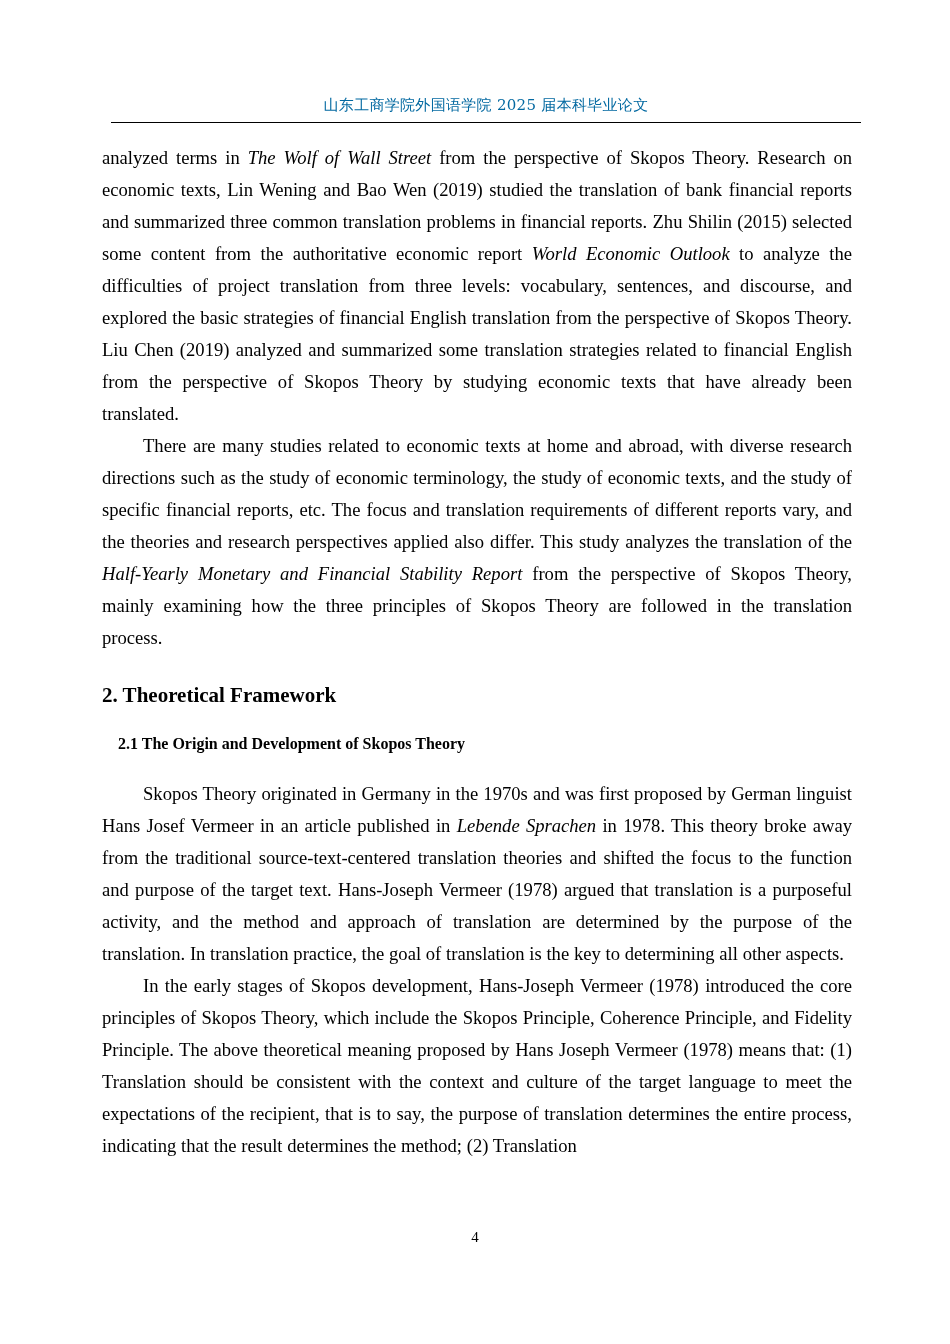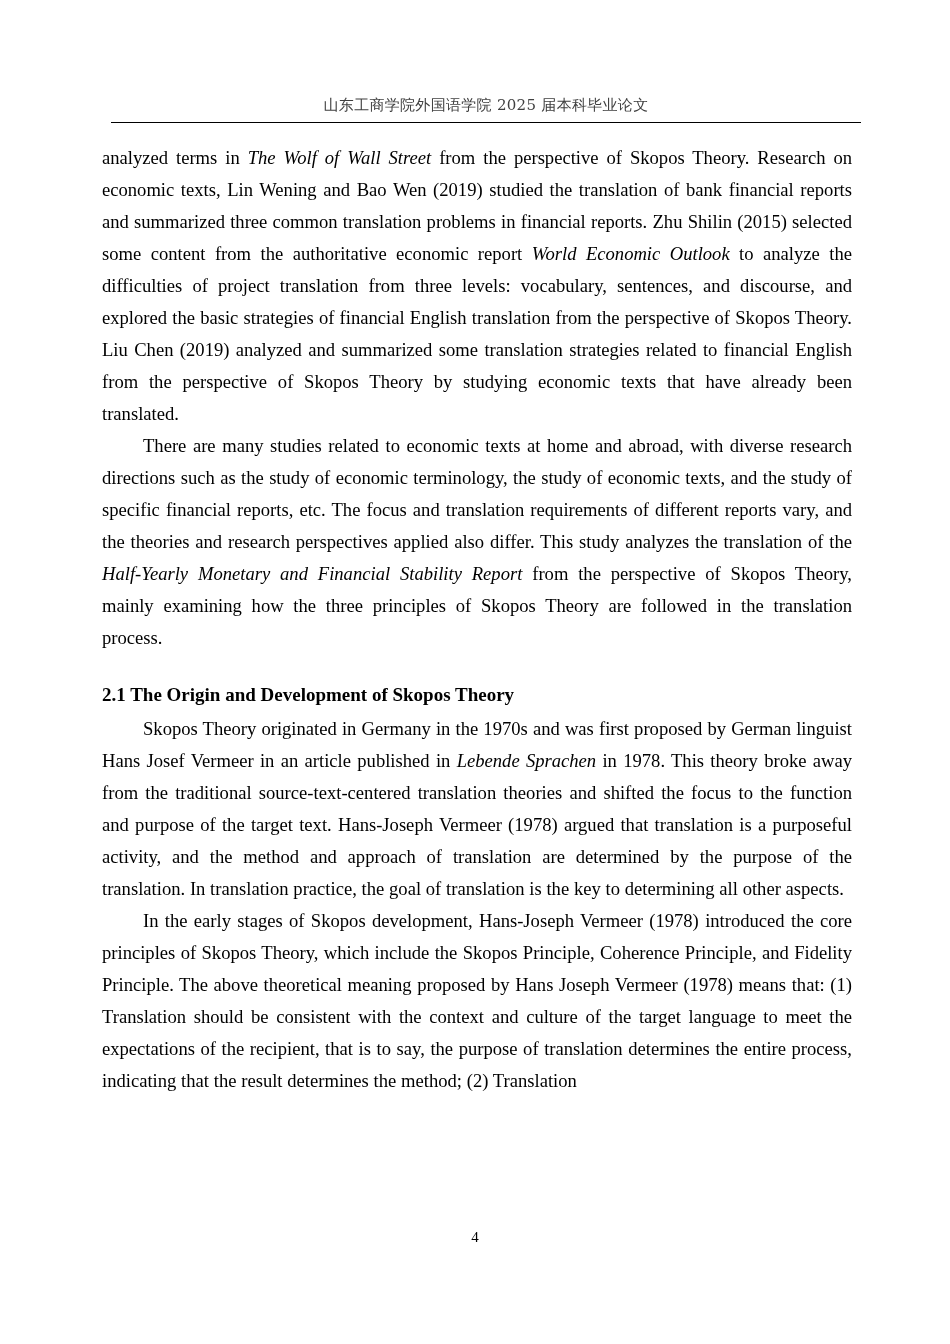--- a/index.html
+++ b/index.html
@@ -26,21 +26,21 @@
     top: 95px;
     width: 750px;
     text-align: center;
   }
 
   .page-header-text {
     font-family: "DejaVu Serif", "Liberation Serif", serif;
     font-size: 15px;
     line-height: 20px;
     letter-spacing: 0.3px;
-    color: #404040;
+    color: #0369a1;
     white-space: nowrap;
     display: inline-block;
   }
 
   .header-rule {
     position: absolute;
     left: 111px;
     top: 122px;
     width: 750px;
     height: 0;
@@ -78,22 +78,22 @@
 
   h2.sec-head {
     margin: 0;
     font-size: 21px;
     line-height: 33px;
     font-weight: bold;
     text-align: left;
   }
 
   h3.sub-head {
-    margin: 0;
-    font-size: 19px;
+    margin: 16px;
+    font-size: 16px;
     line-height: 32px;
     font-weight: bold;
     text-align: left;
   }
 
   .gap-before-heading { height: 25px; }
   .gap-after-subhead  { height: 2px; }
 
   
   .page-number {
@@ -118,20 +118,21 @@
   <div class="header-rule"></div>
 
   <div class="content">
 
     <p class="body-par"><span>analyzed terms in </span><i class="ital">The Wolf of Wall Street</i><span> from the perspective of Skopos Theory. Research on economic texts, Lin Wening and Bao Wen (2019) studied the translation of bank financial reports and summarized three common translation problems in financial reports. Zhu Shilin (2015) selected some content from the authoritative economic report </span><i class="ital">World Economic Outlook</i><span> to analyze the difficulties of project translation from three levels: vocabulary, sentences, and discourse, and explored the basic strategies of financial English translation from the perspective of Skopos Theory. Liu Chen (2019) analyzed and summarized some translation strategies related to financial English from the perspective of Skopos Theory by studying economic texts that have already been translated.</span></p>
 
     <p class="body-par indented"><span>There are many studies related to economic texts at home and abroad, with diverse research directions such as the study of economic terminology, the study of economic texts, and the study of specific financial reports, etc. The focus and translation requirements of different reports vary, and the theories and research perspectives applied also differ. This study analyzes the translation of the </span><i class="ital">Half-Yearly Monetary and Financial Stability Report</i><span> from the perspective of Skopos Theory, mainly examining how the three principles of Skopos Theory are followed in the translation process.</span></p>
 
     <div class="gap-before-heading"></div>
 
+    <h2 class="sec-head">2. Theoretical Framework</h2>
 
     <h3 class="sub-head">2.1 The Origin and Development of Skopos Theory</h3>
 
     <div class="gap-after-subhead"></div>
 
     <p class="body-par indented"><span>Skopos Theory originated in Germany in the 1970s and was first proposed by German linguist Hans Josef Vermeer in an article published in </span><i class="ital">Lebende Sprachen</i><span> in 1978. This theory broke away from the traditional source-text-centered translation theories and shifted the focus to the function and purpose of the target text. Hans-Joseph Vermeer (1978) argued that translation is a purposeful activity, and the method and approach of translation are determined by the purpose of the translation. In translation practice, the goal of translation is the key to determining all other aspects.</span></p>
 
 
     <p class="body-par indented">In the early stages of Skopos development, Hans-Joseph Vermeer (1978) introduced the core principles of Skopos Theory, which include the Skopos Principle, Coherence Principle, and Fidelity Principle. The above theoretical meaning proposed by Hans Joseph Vermeer (1978) means that: (1) Translation should be consistent with the context and culture of the target language to meet the expectations of the recipient, that is to say, the purpose of translation determines the entire process, indicating that the result determines the method; (2) Translation</p>
 

